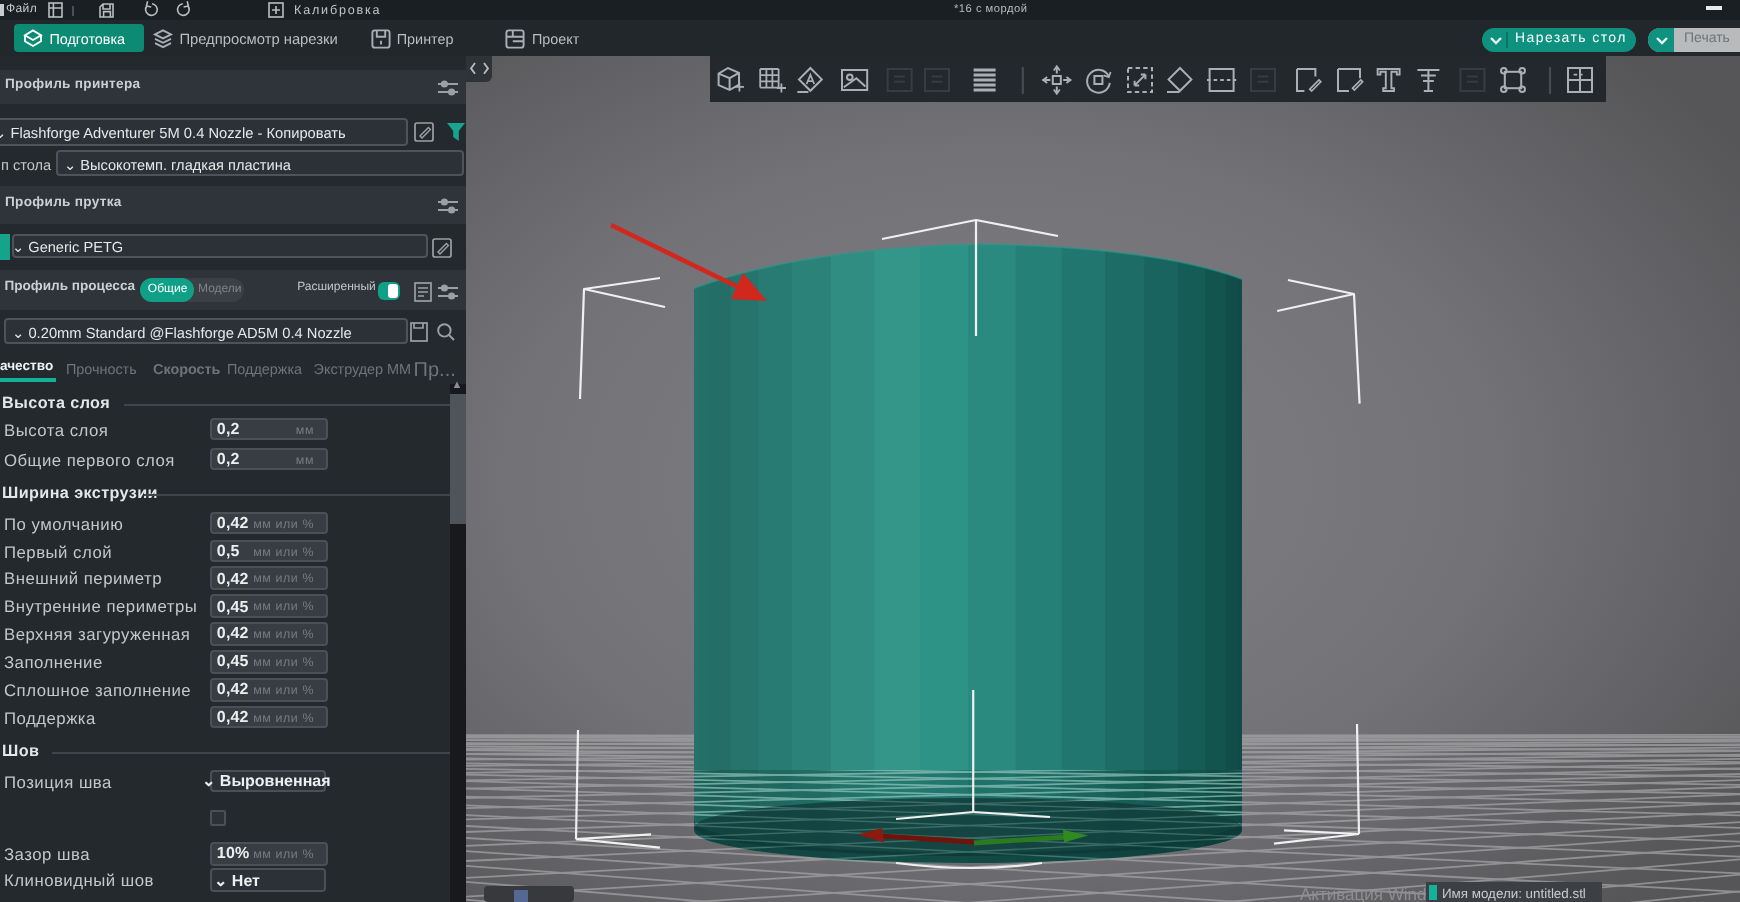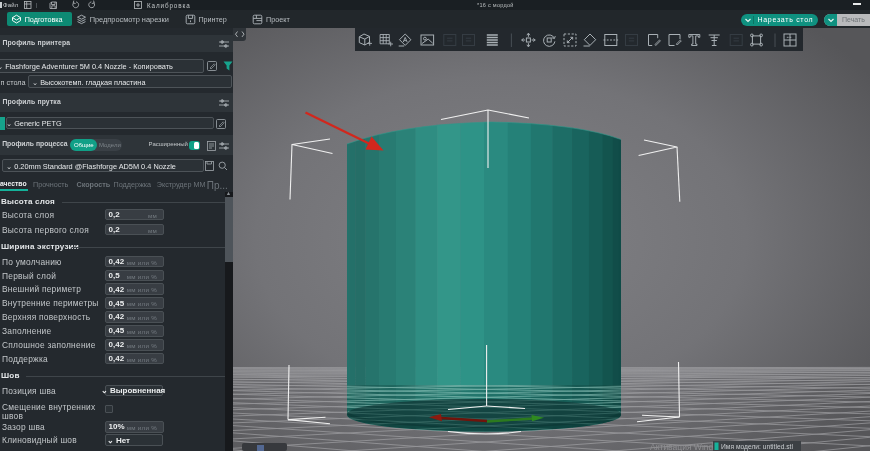--- a/index.html
+++ b/index.html
@@ -588,21 +588,21 @@
     <div style="position:absolute;left:113.5px;top:179.5px;font-size:7.2px;color:#6d747a;font-weight:normal">Поддержка</div>
     <div style="position:absolute;left:156.8px;top:179.5px;font-size:7.2px;color:#6d747a;font-weight:normal">Экструдер ММ</div>
     <div style="position:absolute;left:206.8px;top:179.5px;font-size:10px;color:#6d747a;font-weight:normal">Пр...</div>
     <div style="position:absolute;left:0px;top:189px;width:28.4px;height:1.8px;background:#14b29a"></div>
     <div style="position:absolute;left:1px;top:197.4px;font-size:8.1px;font-weight:bold;color:#e4e7e9;letter-spacing:0.2px">Высота слоя</div>
     <div style="position:absolute;left:62px;top:202.4px;width:167px;height:1px;background:#3f454a"></div>
     <div style="position:absolute;left:2px;top:210.9px;width:100px;font-size:8.4px;letter-spacing:0.25px;color:#c3c7ca;line-height:9px">Высота слоя</div>
     <div style="position:absolute;left:104.5px;top:208.9px;width:59px;height:11.5px;background:#383d43;border:1px solid #4a5055;border-radius:2px"></div>
     <div style="position:absolute;left:108.4px;top:210.1px;font-size:8px;font-weight:bold;color:#eceeef;letter-spacing:0.1px">0,2</div>
     <div style="position:absolute;left:104px;top:211.9px;width:53px;text-align:right;font-size:6.2px;color:#757c82;letter-spacing:0.3px">мм</div>
-    <div style="position:absolute;left:2px;top:225.6px;width:100px;font-size:8.4px;letter-spacing:0.25px;color:#c3c7ca;line-height:9px">Высота первого слоя</div>
+    <div style="position:absolute;left:2px;top:225.6px;width:100px;font-size:8.4px;letter-spacing:0.25px;color:#c3c7ca;line-height:9px">Общие первого слоя</div>
     <div style="position:absolute;left:104.5px;top:223.6px;width:59px;height:11.5px;background:#383d43;border:1px solid #4a5055;border-radius:2px"></div>
     <div style="position:absolute;left:108.4px;top:224.79999999999998px;font-size:8px;font-weight:bold;color:#eceeef;letter-spacing:0.1px">0,2</div>
     <div style="position:absolute;left:104px;top:226.6px;width:53px;text-align:right;font-size:6.2px;color:#757c82;letter-spacing:0.3px">мм</div>
     <div style="position:absolute;left:1px;top:241.8px;font-size:8.1px;font-weight:bold;color:#e4e7e9;letter-spacing:0.2px">Ширина экструзии</div>
     <div style="position:absolute;left:72px;top:246.8px;width:157px;height:1px;background:#3f454a"></div>
     <div style="position:absolute;left:2px;top:257.6px;width:100px;font-size:8.4px;letter-spacing:0.25px;color:#c3c7ca;line-height:9px">По умолчанию</div>
     <div style="position:absolute;left:104.5px;top:255.60000000000002px;width:59px;height:11.5px;background:#383d43;border:1px solid #4a5055;border-radius:2px"></div>
     <div style="position:absolute;left:108.4px;top:256.8px;font-size:8px;font-weight:bold;color:#eceeef;letter-spacing:0.1px">0,42</div>
     <div style="position:absolute;left:104px;top:258.6px;width:53px;text-align:right;font-size:6.2px;color:#757c82;letter-spacing:0.3px">мм или %</div>
     <div style="position:absolute;left:2px;top:271.5px;width:100px;font-size:8.4px;letter-spacing:0.25px;color:#c3c7ca;line-height:9px">Первый слой</div>
@@ -610,42 +610,41 @@
     <div style="position:absolute;left:108.4px;top:270.7px;font-size:8px;font-weight:bold;color:#eceeef;letter-spacing:0.1px">0,5</div>
     <div style="position:absolute;left:104px;top:272.5px;width:53px;text-align:right;font-size:6.2px;color:#757c82;letter-spacing:0.3px">мм или %</div>
     <div style="position:absolute;left:2px;top:285.4px;width:100px;font-size:8.4px;letter-spacing:0.25px;color:#c3c7ca;line-height:9px">Внешний периметр</div>
     <div style="position:absolute;left:104.5px;top:283.4px;width:59px;height:11.5px;background:#383d43;border:1px solid #4a5055;border-radius:2px"></div>
     <div style="position:absolute;left:108.4px;top:284.59999999999997px;font-size:8px;font-weight:bold;color:#eceeef;letter-spacing:0.1px">0,42</div>
     <div style="position:absolute;left:104px;top:286.4px;width:53px;text-align:right;font-size:6.2px;color:#757c82;letter-spacing:0.3px">мм или %</div>
     <div style="position:absolute;left:2px;top:299.3px;width:100px;font-size:8.4px;letter-spacing:0.25px;color:#c3c7ca;line-height:9px">Внутренние периметры</div>
     <div style="position:absolute;left:104.5px;top:297.3px;width:59px;height:11.5px;background:#383d43;border:1px solid #4a5055;border-radius:2px"></div>
     <div style="position:absolute;left:108.4px;top:298.5px;font-size:8px;font-weight:bold;color:#eceeef;letter-spacing:0.1px">0,45</div>
     <div style="position:absolute;left:104px;top:300.3px;width:53px;text-align:right;font-size:6.2px;color:#757c82;letter-spacing:0.3px">мм или %</div>
-    <div style="position:absolute;left:2px;top:313.2px;width:100px;font-size:8.4px;letter-spacing:0.25px;color:#c3c7ca;line-height:9px">Верхняя поверхность</div>
+    <div style="position:absolute;left:2px;top:313.2px;width:100px;font-size:8.4px;letter-spacing:0.25px;color:#c3c7ca;line-height:9px">Верхняя загуруженная</div>
     <div style="position:absolute;left:104.5px;top:311.2px;width:59px;height:11.5px;background:#383d43;border:1px solid #4a5055;border-radius:2px"></div>
     <div style="position:absolute;left:108.4px;top:312.4px;font-size:8px;font-weight:bold;color:#eceeef;letter-spacing:0.1px">0,42</div>
     <div style="position:absolute;left:104px;top:314.2px;width:53px;text-align:right;font-size:6.2px;color:#757c82;letter-spacing:0.3px">мм или %</div>
     <div style="position:absolute;left:2px;top:327.1px;width:100px;font-size:8.4px;letter-spacing:0.25px;color:#c3c7ca;line-height:9px">Заполнение</div>
     <div style="position:absolute;left:104.5px;top:325.1px;width:59px;height:11.5px;background:#383d43;border:1px solid #4a5055;border-radius:2px"></div>
     <div style="position:absolute;left:108.4px;top:326.3px;font-size:8px;font-weight:bold;color:#eceeef;letter-spacing:0.1px">0,45</div>
     <div style="position:absolute;left:104px;top:328.1px;width:53px;text-align:right;font-size:6.2px;color:#757c82;letter-spacing:0.3px">мм или %</div>
     <div style="position:absolute;left:2px;top:341.0px;width:100px;font-size:8.4px;letter-spacing:0.25px;color:#c3c7ca;line-height:9px">Сплошное заполнение</div>
     <div style="position:absolute;left:104.5px;top:339.0px;width:59px;height:11.5px;background:#383d43;border:1px solid #4a5055;border-radius:2px"></div>
     <div style="position:absolute;left:108.4px;top:340.2px;font-size:8px;font-weight:bold;color:#eceeef;letter-spacing:0.1px">0,42</div>
     <div style="position:absolute;left:104px;top:342.0px;width:53px;text-align:right;font-size:6.2px;color:#757c82;letter-spacing:0.3px">мм или %</div>
     <div style="position:absolute;left:2px;top:354.9px;width:100px;font-size:8.4px;letter-spacing:0.25px;color:#c3c7ca;line-height:9px">Поддержка</div>
     <div style="position:absolute;left:104.5px;top:352.9px;width:59px;height:11.5px;background:#383d43;border:1px solid #4a5055;border-radius:2px"></div>
     <div style="position:absolute;left:108.4px;top:354.09999999999997px;font-size:8px;font-weight:bold;color:#eceeef;letter-spacing:0.1px">0,42</div>
     <div style="position:absolute;left:104px;top:355.9px;width:53px;text-align:right;font-size:6.2px;color:#757c82;letter-spacing:0.3px">мм или %</div>
     <div style="position:absolute;left:1px;top:370.8px;font-size:8.1px;font-weight:bold;color:#e4e7e9;letter-spacing:0.2px">Шов</div>
     <div style="position:absolute;left:26px;top:375.8px;width:203px;height:1px;background:#3f454a"></div>
     <div style="position:absolute;left:2px;top:386.8px;width:100px;font-size:8.4px;letter-spacing:0.25px;color:#c3c7ca;line-height:9px">Позиция шва</div>
     <div style="position:absolute;left:104.5px;top:384.8px;width:58px;height:11.5px;background:#2b3136;border:1px solid #4a5055;border-radius:2px"></div>
     <div style="position:absolute;left:101px;top:386.3px;font-size:8px;font-weight:bold;color:#eceeef">⌄&nbsp;Выровненная</div>
-    <div style="position:absolute;left:2px;top:402.8px;width:98px;font-size:8.4px;letter-spacing:0.25px;color:#c3c7ca;line-height:9.3px;white-space:normal">Смещение внутренних швов</div>
     <div style="position:absolute;left:104.5px;top:405px;width:8px;height:8px;background:#2b3136;border:1px solid #4a5055;border-radius:1px"></div>
     <div style="position:absolute;left:2px;top:423.2px;width:100px;font-size:8.4px;letter-spacing:0.25px;color:#c3c7ca;line-height:9px">Зазор шва</div>
     <div style="position:absolute;left:104.5px;top:421.2px;width:59px;height:11.5px;background:#383d43;border:1px solid #4a5055;border-radius:2px"></div>
     <div style="position:absolute;left:108.4px;top:422.4px;font-size:8px;font-weight:bold;color:#eceeef;letter-spacing:0.1px">10%</div>
     <div style="position:absolute;left:104px;top:424.2px;width:53px;text-align:right;font-size:6.2px;color:#757c82;letter-spacing:0.3px">мм или %</div>
     <div style="position:absolute;left:2px;top:436.3px;width:100px;font-size:8.4px;letter-spacing:0.25px;color:#c3c7ca;line-height:9px">Клиновидный шов</div>
     <div style="position:absolute;left:104.5px;top:434.3px;width:58px;height:11.5px;background:#2b3136;border:1px solid #4a5055;border-radius:2px"></div>
     <div style="position:absolute;left:107px;top:435.8px;font-size:8px;font-weight:bold;color:#eceeef">⌄&nbsp;Нет</div>
     <div style="position:absolute;left:225px;top:192px;width:8px;height:259px;background:#17191c"></div>
     <div style="position:absolute;left:225px;top:197px;width:8px;height:65px;background:#4e545a"></div>

